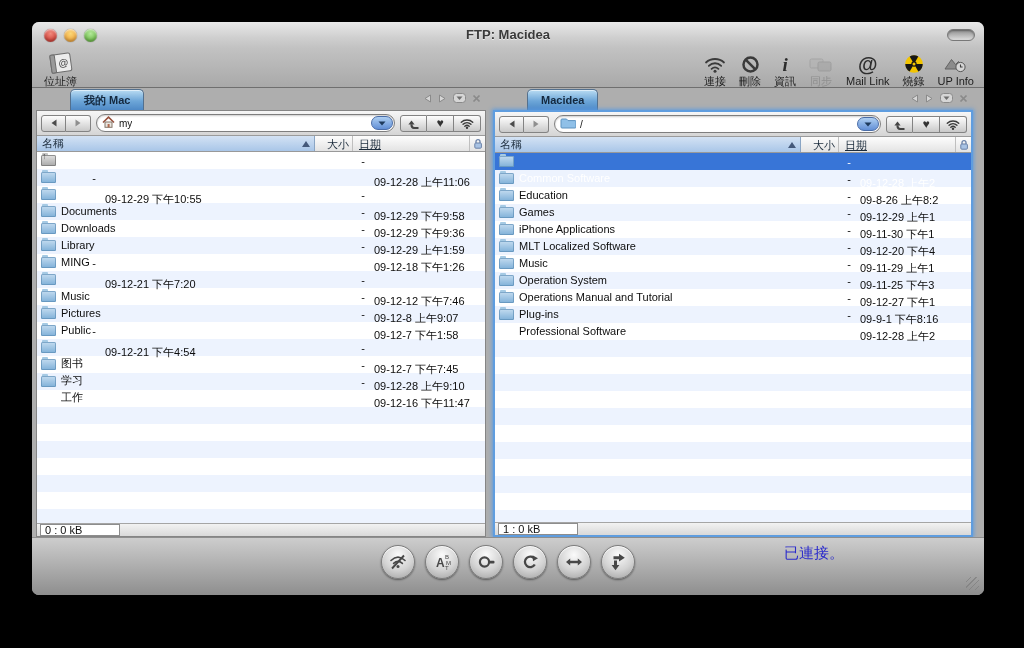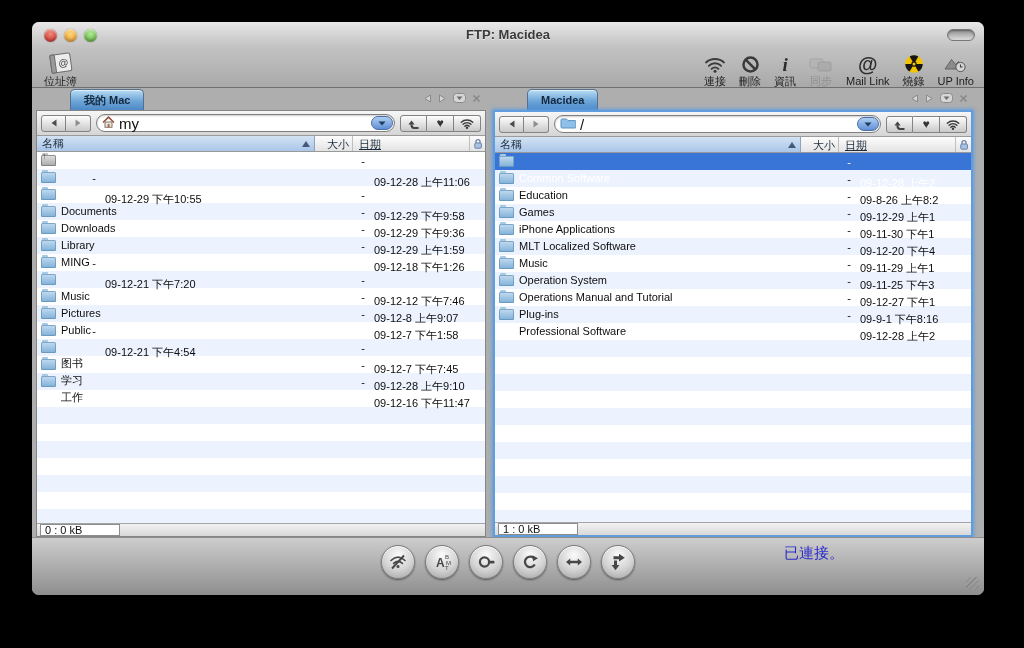--- a/index.html
+++ b/index.html
@@ -58,21 +58,21 @@
     padding:0 4px; background:linear-gradient(#f6f6f6,#d5d5d5); border-bottom:1px solid #9b9b9b; }
   .seg { display:flex; }
   .navbtn { width:25px; height:17px; display:flex; align-items:center; justify-content:center;
     background:linear-gradient(#fdfdfd,#c9c9c9); border:1px solid #838383; cursor:default; }
   .seg .navbtn + .navbtn { border-left:none; }
   .seg .navbtn:first-child { border-radius:3px 0 0 3px; }
   .seg .navbtn:last-child  { border-radius:0 3px 3px 0; }
   .pathbox { flex:1; position:relative; height:18px; border:1px solid #7e7e7e; border-radius:9px;
     background:#fff; display:flex; align-items:center; gap:4px; padding:0 26px 0 5px;
     box-shadow:inset 0 1px 2px rgba(0,0,0,.2); }
-  .pathtext { font-size:15px; color:#111; white-space:nowrap; overflow:hidden;text-align:center; }
+  .pathtext { font-size:10px; color:#111; white-space:nowrap; overflow:hidden;text-align:center; }
   .dropbtn { position:absolute; right:1px; top:1px; width:22px; height:14px; border-radius:7px;
     background:linear-gradient(#aecff2,#628fd6); border:1px solid #4a6da8;
     display:flex; align-items:center; justify-content:center; cursor:default; }
 
   .hdr { height:16px; flex:0 0 16px; display:flex; font-size:11px; color:#1c2c3c;
     border-bottom:1px solid #999; }
   .hname { flex:1; display:flex; align-items:center; justify-content:space-between; padding:0 3px 0 5px;
     background:linear-gradient(#d3e2f4,#a9c6e8); border-right:1px solid #8aa5c4; }
   .hsize { width:38px; text-align:right; padding:1px 3px 0 0;
     background:linear-gradient(#fdfdfd,#e3e3e3); border-right:1px solid #bfbfbf; }

